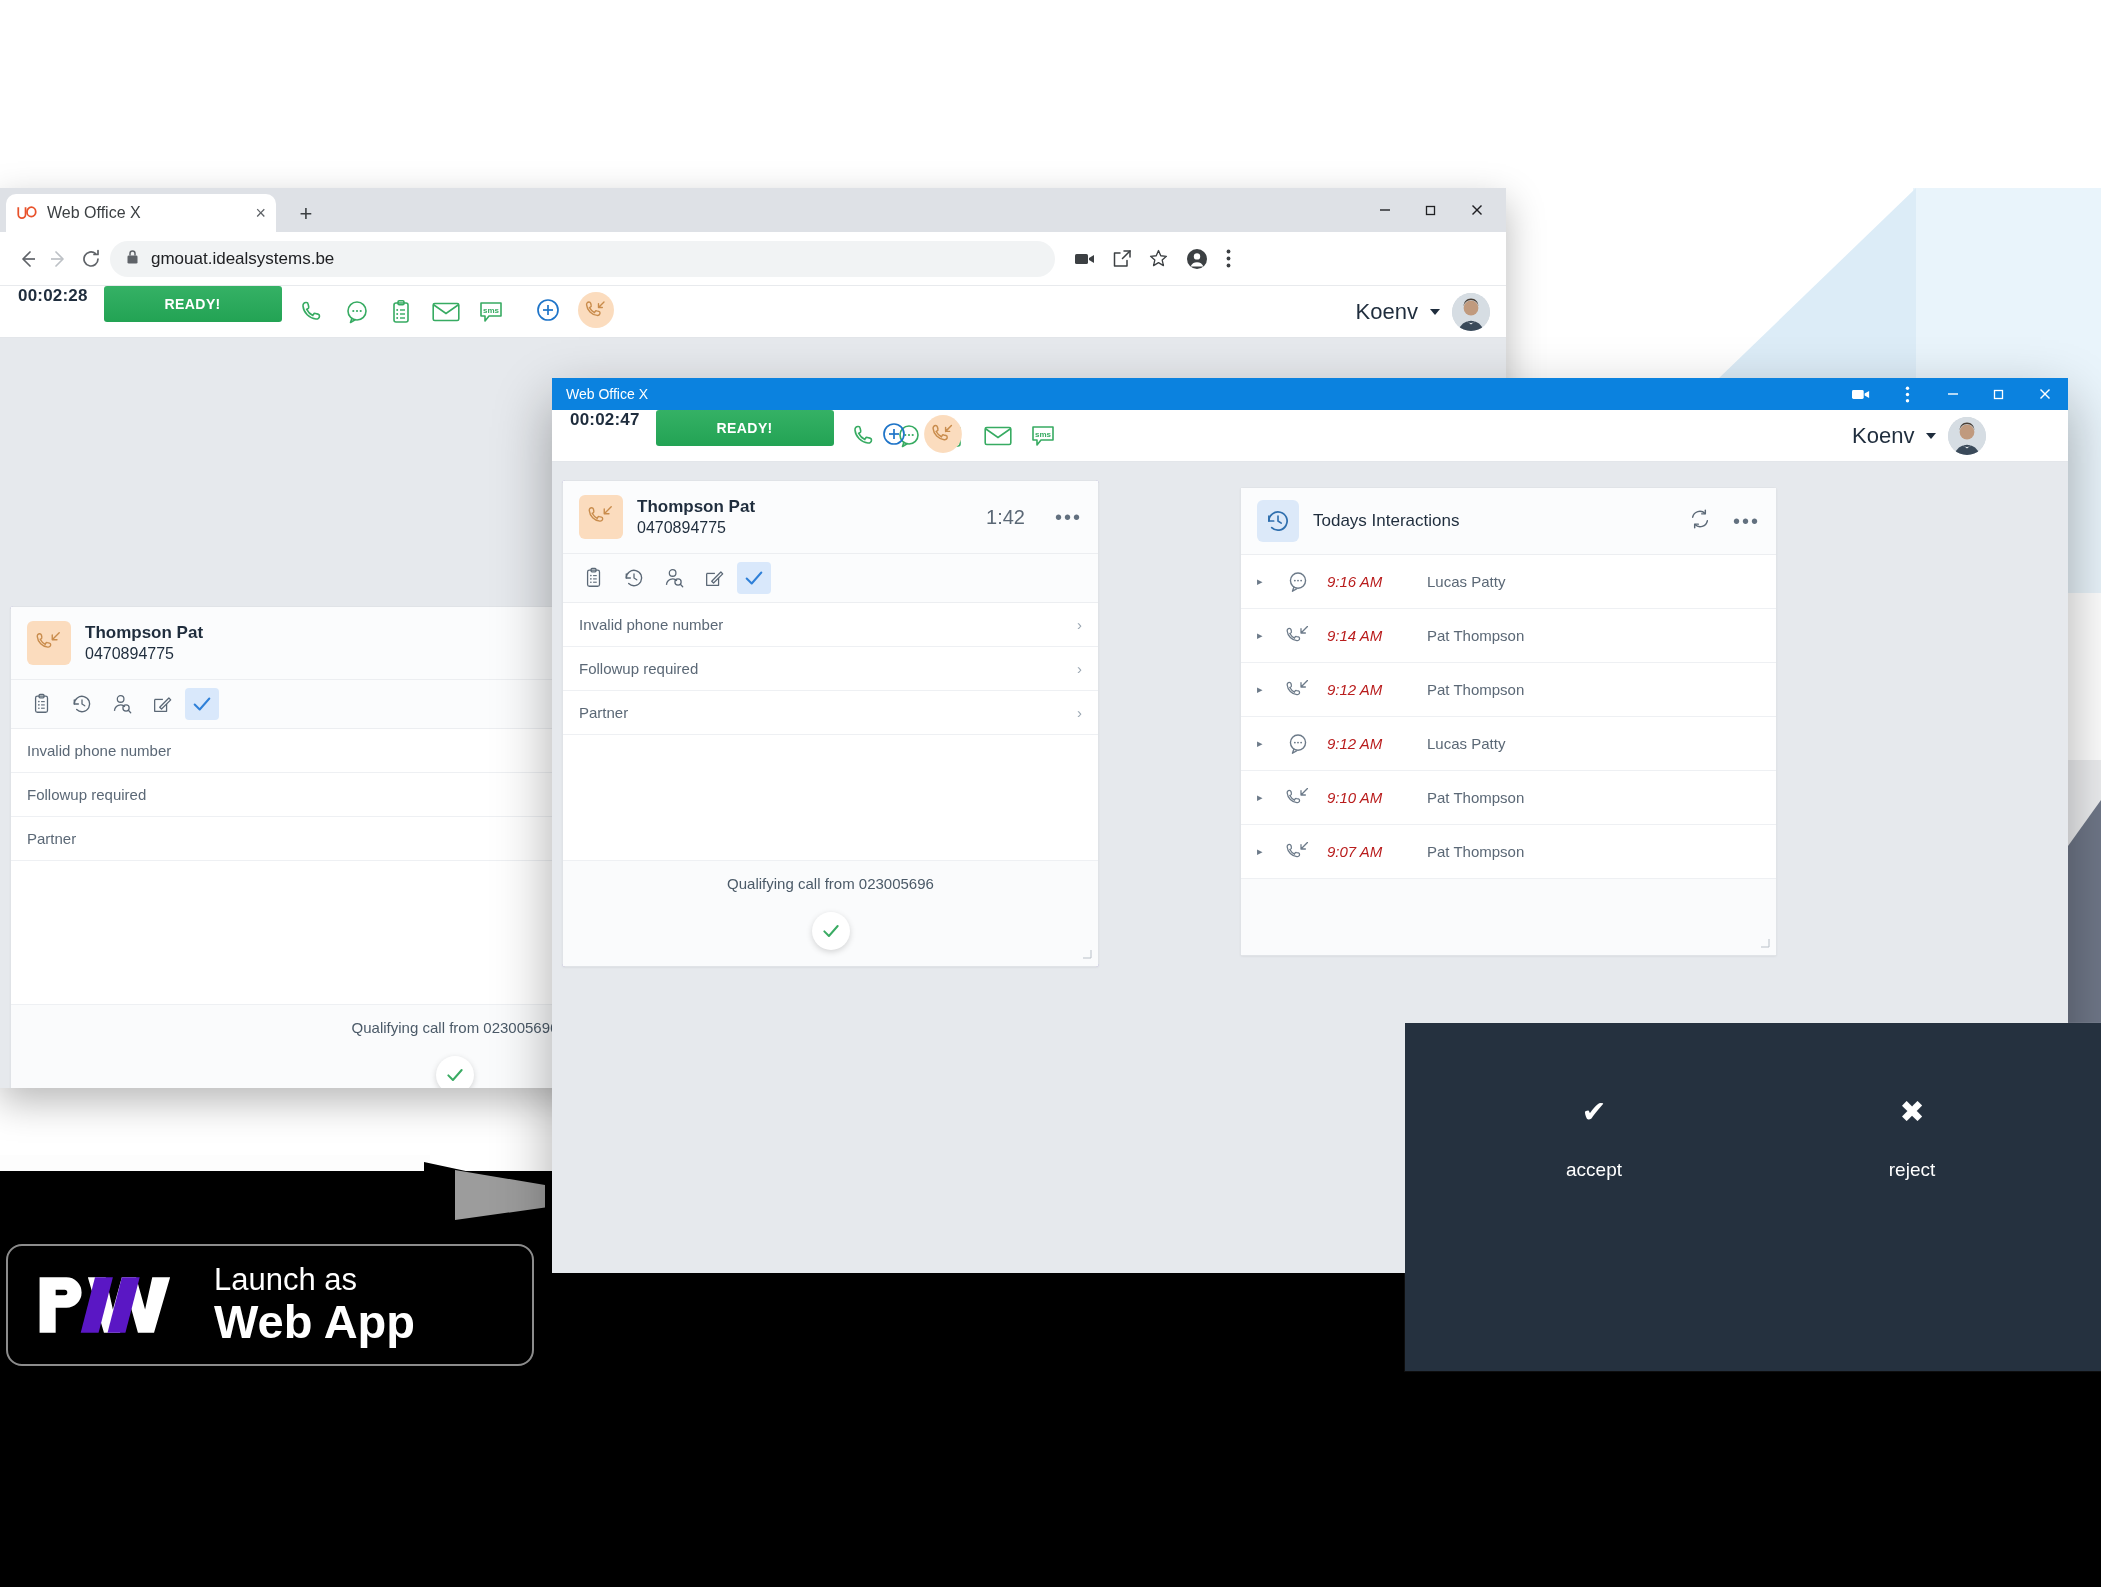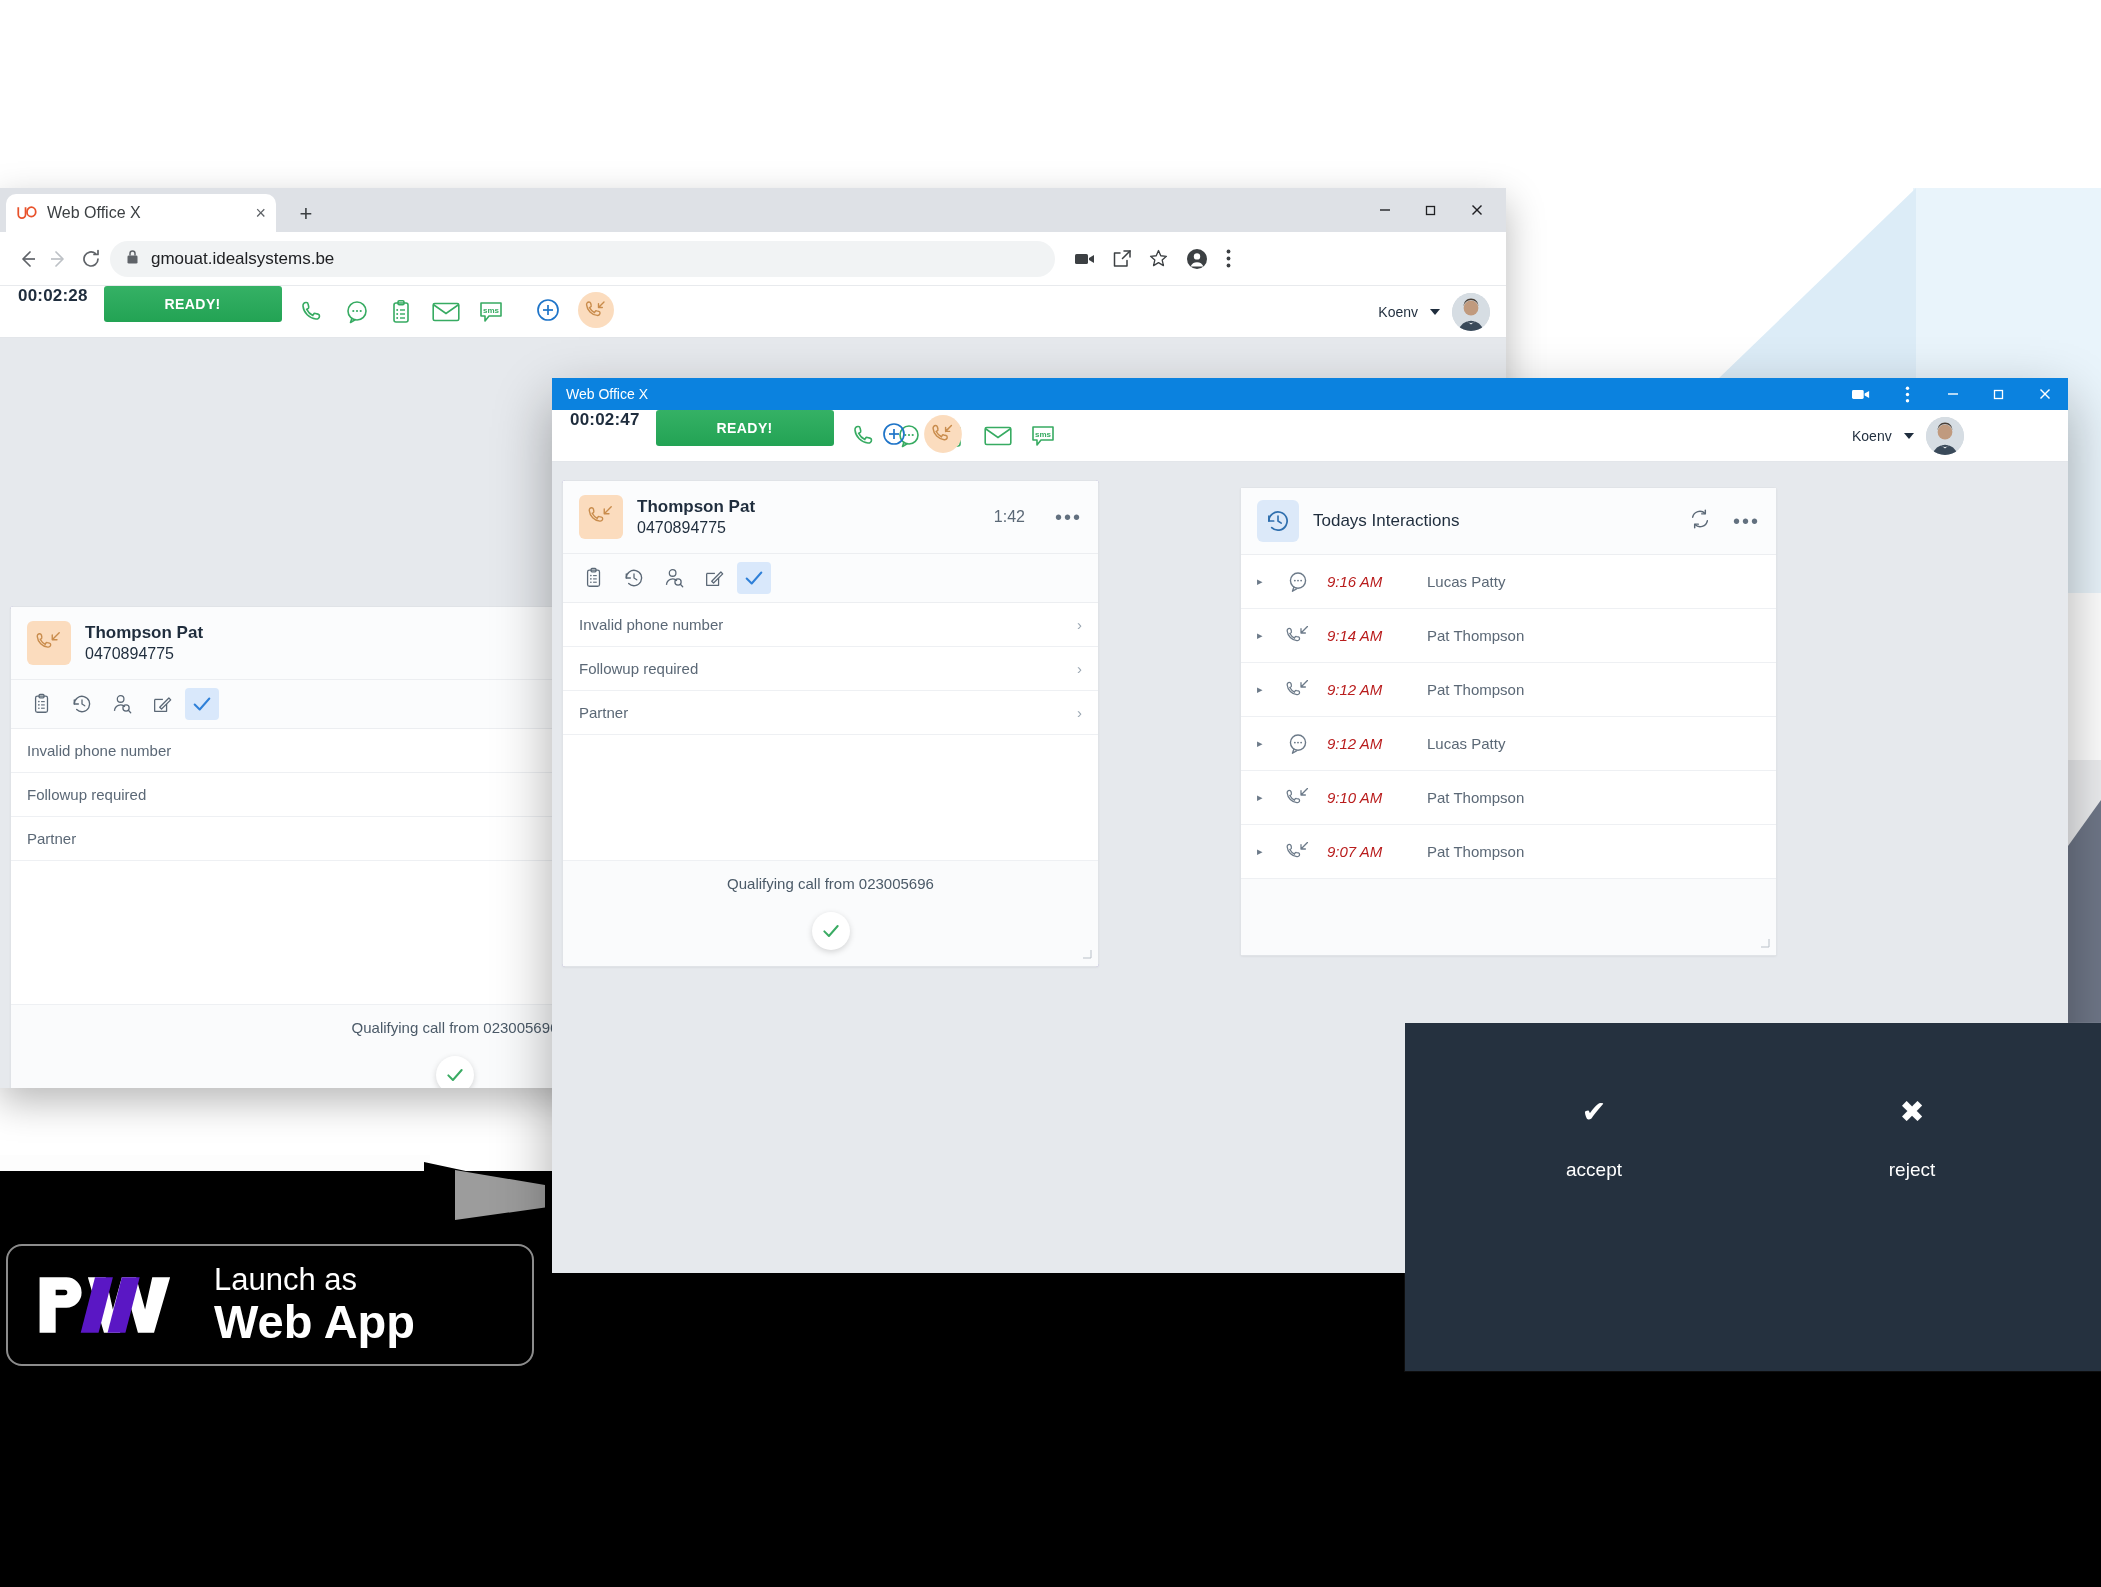--- a/index.html
+++ b/index.html
@@ -104,21 +104,21 @@
   .timer { font-size:17px; color:#1f2d3d; font-weight:600; letter-spacing:.2px; }
   .ready-btn {
     margin-left:16px; width:178px; height:36px; border-radius:3px;
     background:linear-gradient(#35b165,#23a354);
     color:#fff; font-size:14px; font-weight:700; letter-spacing:.4px;
     display:flex; align-items:center; justify-content:center; cursor:pointer;
   }
   .ch-ico { margin-left:18px; display:flex; align-items:center; cursor:pointer; }
   .mid-icons { position:absolute; left:536px; top:0; height:52px; display:flex; align-items:center; gap:16px; }
   .avatar-chip { position:absolute; right:16px; top:0; height:52px; display:flex; align-items:center; gap:12px; }
-  .user-name { font-size:14px; color:#1f2d3d; }
+  .user-name { font-size:22px; color:#1f2d3d; }
   .caret { width:0;height:0;border-left:5px solid transparent;border-right:5px solid transparent;border-top:6px solid #1f2d3d; }
   .avatar { width:38px;height:38px;border-radius:50%; overflow:hidden; background:#cfd6dd; }
 
   .app-body { background:#e6e9ed; position:relative; }
 
   
   .card {
     background:#8b5cf6; border:1px solid #e0e3e7; border-radius:3px;
     box-shadow:0 1px 2px rgba(0,0,0,.05);
     display:flex; flex-direction:column;
@@ -126,21 +126,21 @@
   .card-head {
     display:flex; align-items:center; padding:14px 16px; gap:14px;
     border-bottom:1px solid #eceef1; background:#fbfcfd;
   }
   .call-badge {
     width:44px;height:44px;border-radius:6px;background:#fbdcbe;
     display:flex;align-items:center;justify-content:center;flex:0 0 auto;
   }
   .c-name { font-size:17px; font-weight:700; color:#1f2d3d; line-height:1.3; }
   .c-num { font-size:16px; color:#1f2d3d; line-height:1.3; }
-  .c-timer { margin-left:auto; font-size:16px; color:#5b6876; }
+  .c-timer { margin-left:auto; font-size:20px; color:#5b6876; }
   .c-more { font-size:20px; color:#62707f; letter-spacing:2px; margin-left:16px; cursor:pointer; line-height:1; }
   .card-tools {
     display:flex; align-items:center; gap:6px; padding:8px 14px;
     border-bottom:1px solid #eceef1; background:#fbfcfd;
   }
   .tool {
     width:34px;height:32px;border-radius:4px;display:flex;align-items:center;justify-content:center;cursor:pointer;
   }
   .tool.active { background:#d9e8fb; }
   .card-row {

